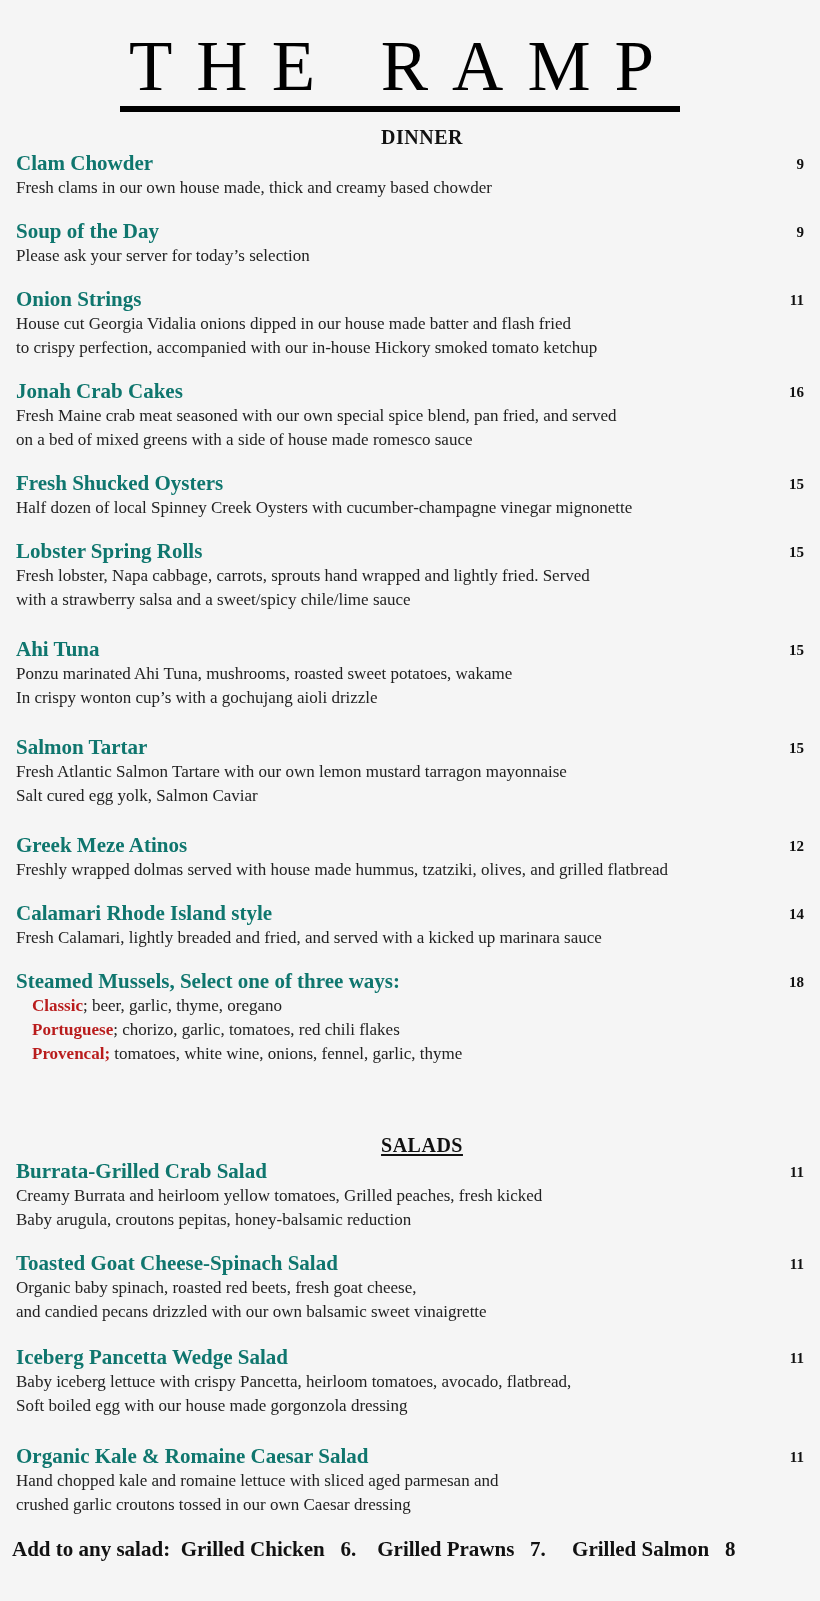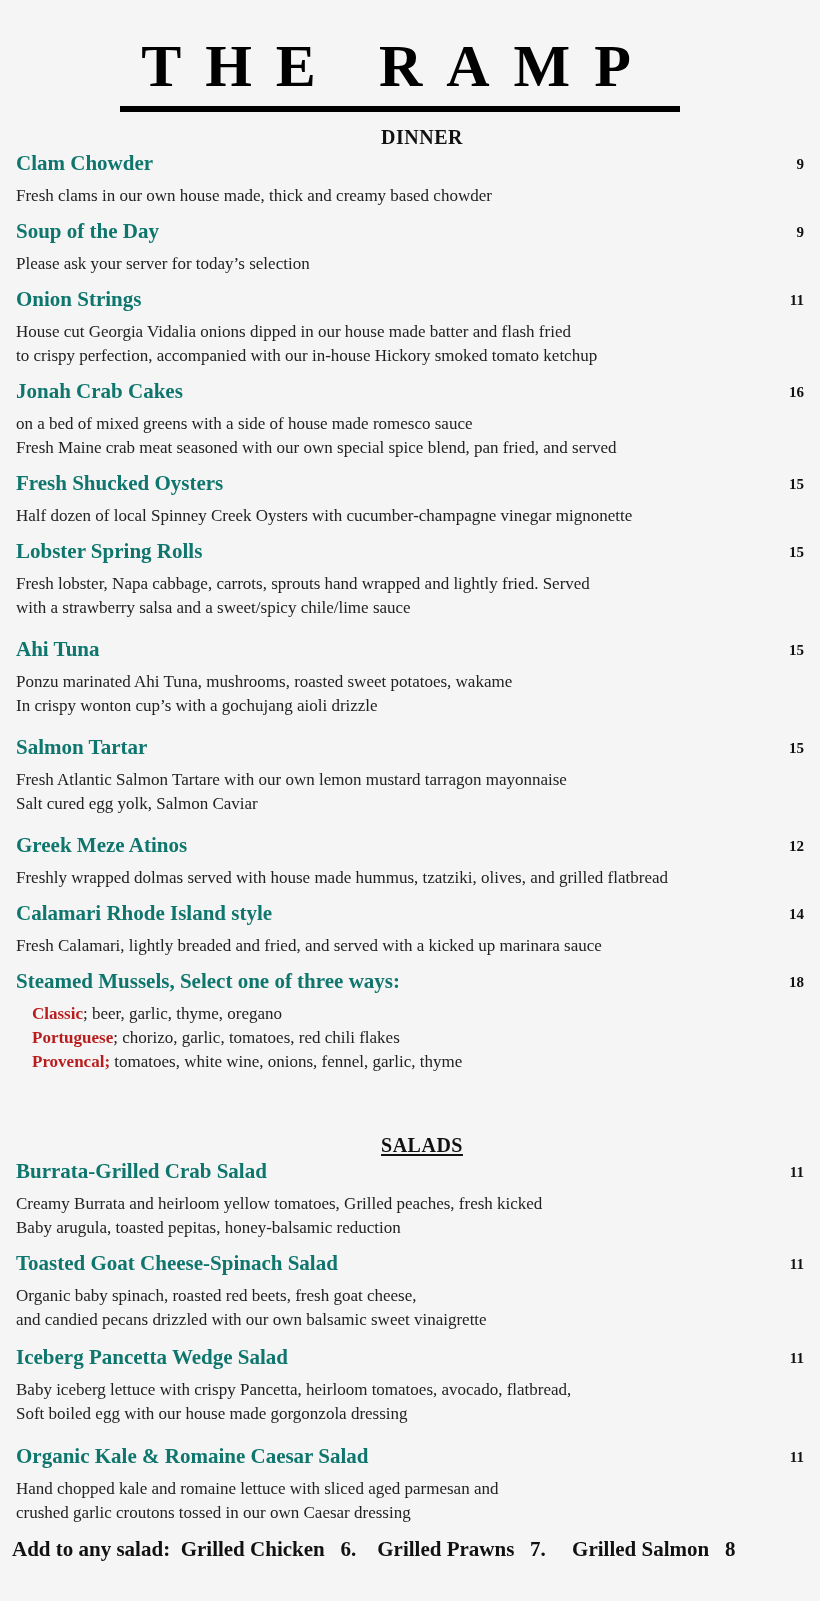--- a/index.html
+++ b/index.html
@@ -6,24 +6,24 @@
     body {
       width: 820px; height: 1601px;
       background: #f5f5f5;
       color: #111;
       font-family: "Liberation Serif", serif;
       position: relative;
       overflow: hidden;
     }
     .title {
       position: absolute; left: 118px; top: 28px; width: 560px;
-      text-align: center;
+      text-align: right;
       font-family: "Liberation Serif", serif;
-      font-weight: 700;
-      font-size: 60px; line-height: 76px;
+      font-weight: 400;
+      font-size: 71px; line-height: 76px;
       letter-spacing: 24px;
       color: #000;
       transform: scaleY(1.0);
     }
     .title-rule {
       position: absolute; left: 120px; top: 106px; width: 560px; height: 6px;
       background: #000;
     }
     .section-heading {
       position: absolute; left: 12px; width: 820px;
@@ -37,21 +37,21 @@
     .section-heading.underline span { text-decoration: underline; text-underline-offset: 2px; }
     .item { position: absolute; left: 16px; width: 790px; }
     .item-name {
       font-weight: bold; font-size: 21px; line-height: 26px; color: #0f766e;
     }
     .item-price {
       position: absolute; right: 2px; top: 4px;
       font-weight: bold; font-size: 15px; line-height: 20px; color: #111;
     }
     .item-desc {
-      font-size: 17px; line-height: 24px; color: #222; margin-top: 8px;
+      font-size: 17px; line-height: 24px; color: #222; margin-top: 0;
     }
     .option { font-size: 17px; line-height: 24px; color: #222; padding-left: 16px; }
     .option b { color: #b91c1c; }
     .addons {
       position: absolute; left: 12px; top: 1536px; width: 800px;
       font-weight: bold; font-size: 21px; line-height: 26px; color: #111;
       white-space: pre;
     }
   </style>
 </head>
@@ -84,22 +84,22 @@
   <div class="item-desc">
     <div>House cut Georgia Vidalia onions dipped in our house made batter and flash fried</div>
     <div>to crispy perfection, accompanied with our in-house Hickory smoked tomato ketchup</div>
   </div>
 </div>
 
 <div class="item" style="top:378px;">
   <div class="item-name">Jonah Crab Cakes</div>
   <div class="item-price">16</div>
   <div class="item-desc">
+    <div>Fresh Maine crab meat seasoned with our own special spice blend, pan fried, and served</div>
     <div>on a bed of mixed greens with a side of house made romesco sauce</div>
-    <div>Fresh Maine crab meat seasoned with our own special spice blend, pan fried, and served</div>
   </div>
 </div>
 
 <div class="item" style="top:470px;">
   <div class="item-name">Fresh Shucked Oysters</div>
   <div class="item-price">15</div>
   <div class="item-desc">
     <div>Half dozen of local Spinney Creek Oysters with cucumber-champagne vinegar mignonette</div>
   </div>
 </div>
@@ -159,21 +159,21 @@
 
 <div class="section-heading underline" style="top:1134px;">
   <span>SALADS</span>
 </div>
 
 <div class="item" style="top:1158px;">
   <div class="item-name">Burrata-Grilled Crab Salad</div>
   <div class="item-price">11</div>
   <div class="item-desc">
     <div>Creamy Burrata and heirloom yellow tomatoes, Grilled peaches, fresh kicked</div>
-    <div>Baby arugula, toasted pepitas, honey-balsamic reduction</div>
+    <div>Baby arugula, croutons pepitas, honey-balsamic reduction</div>
   </div>
 </div>
 
 <div class="item" style="top:1250px;">
   <div class="item-name">Toasted Goat Cheese-Spinach Salad</div>
   <div class="item-price">11</div>
   <div class="item-desc">
     <div>Organic baby spinach, roasted red beets, fresh goat cheese,</div>
     <div>and candied pecans drizzled with our own balsamic sweet vinaigrette</div>
   </div>

